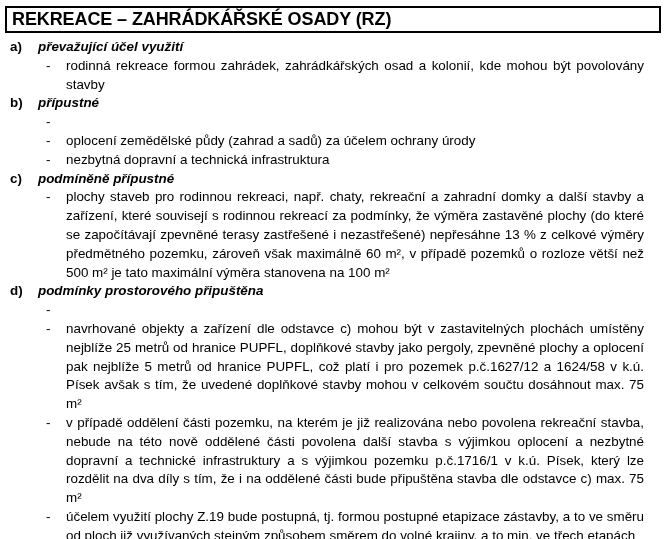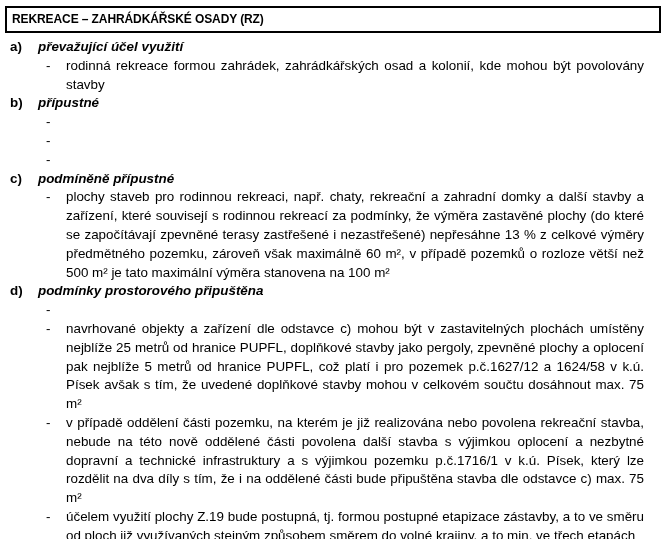--- a/index.html
+++ b/index.html
@@ -12,21 +12,21 @@
     font-family: "Liberation Sans", sans-serif;
     font-size: 13.4px;
     line-height: 18.8px;
     overflow: hidden;
   }
   .title-box {
     margin: 6px 7px 0 5px;
     border: 2px solid #000000;
     padding: 2px 6px 2px 5px;
     font-weight: bold;
-    font-size: 12px;
+    font-size: 18px;
     line-height: 19px;
     letter-spacing: -0.1px;
   }
   .sections { margin-top: 5px; }
   .section-head { display: flex; font-weight: bold; }
   .letter { flex: 0 0 28px; margin-left: 10px; }
   .heading { flex: 1; font-style: italic; }
   .bullet { display: flex; }
   .dash { flex: 0 0 20px; margin-left: 46px; }
   .bullet-text { flex: 1; margin-right: 24px; text-align: justify; }
@@ -58,24 +58,26 @@
       <span class="letter">b)</span>
       <span class="heading">přípustné</span>
     </div>
     <div>
   <div class="bullet">
     <span class="dash">-</span>
   </div>
 
   <div class="bullet">
     <span class="dash">-</span>
+    <div class="bullet-text"><span>oplocení zemědělské půdy (zahrad a sadů) za účelem ochrany úrody</span></div>
   </div>
 
   <div class="bullet">
     <span class="dash">-</span>
+    <div class="bullet-text"><span>nezbytná dopravní a technická infrastruktura</span></div>
   </div>
 </div>
   </div>
 
   <div class="section">
     <div class="section-head">
       <span class="letter">c)</span>
       <span class="heading">podmíněně přípustné</span>
     </div>
     <div>

